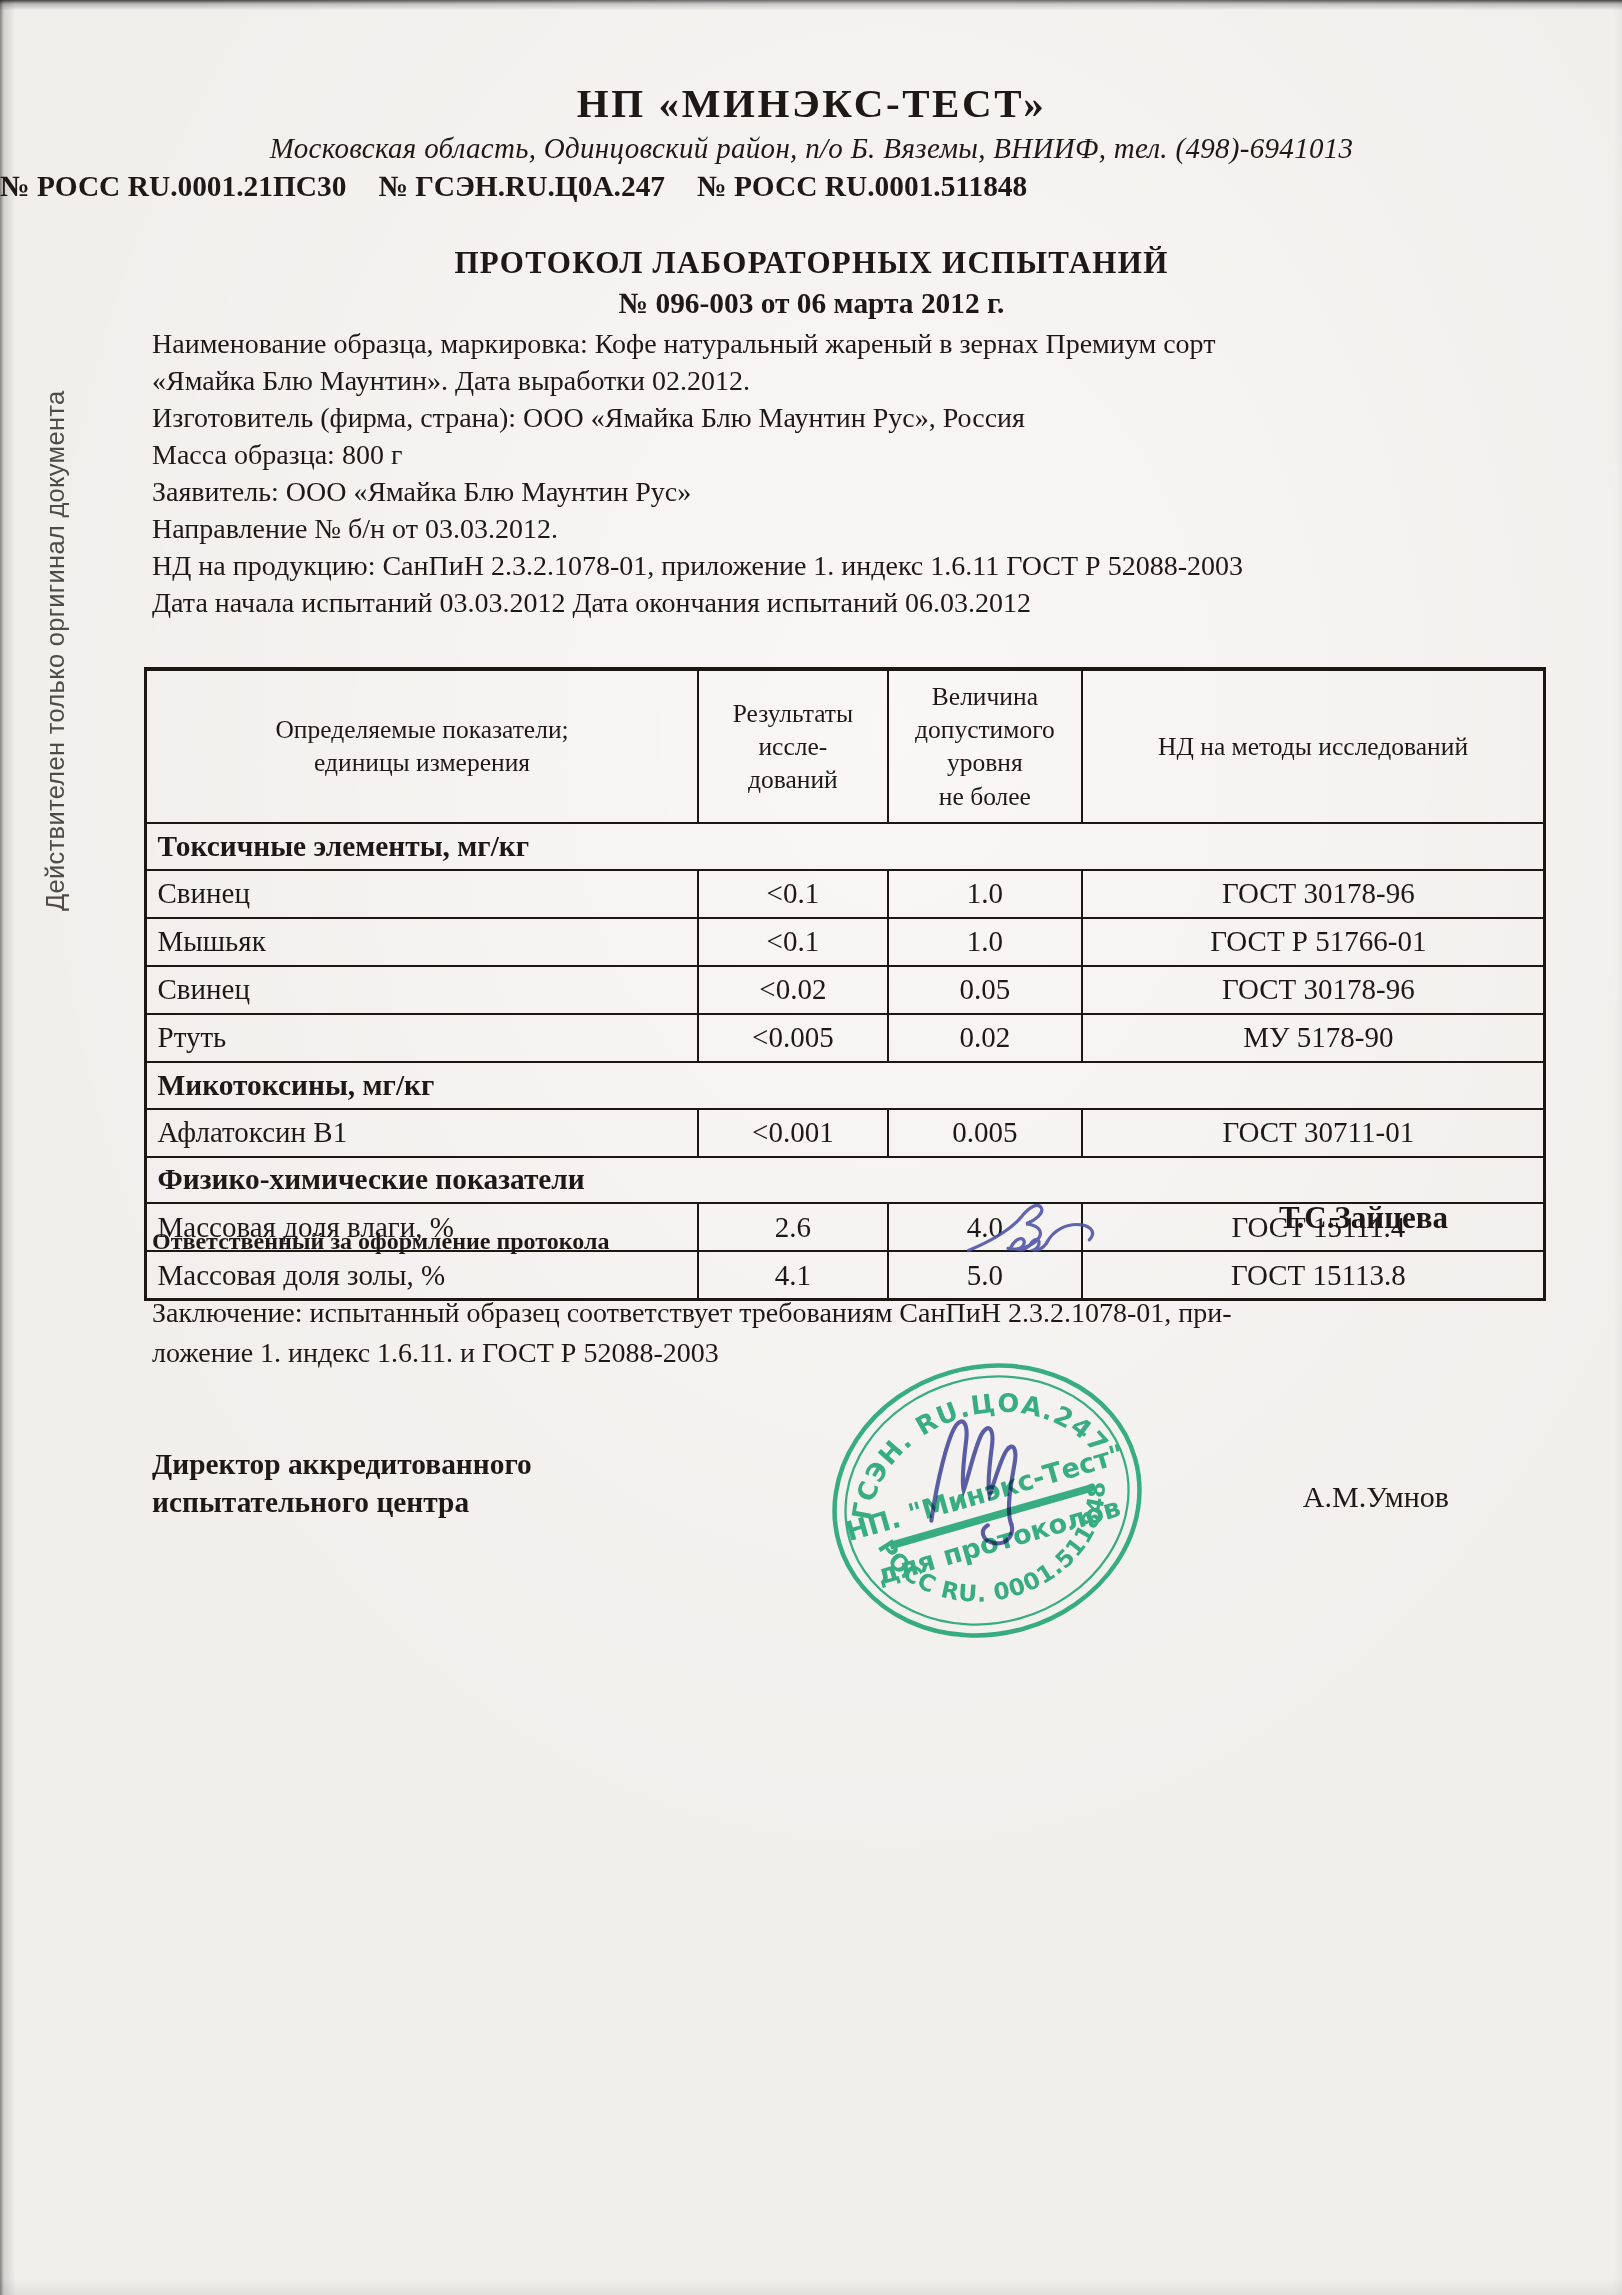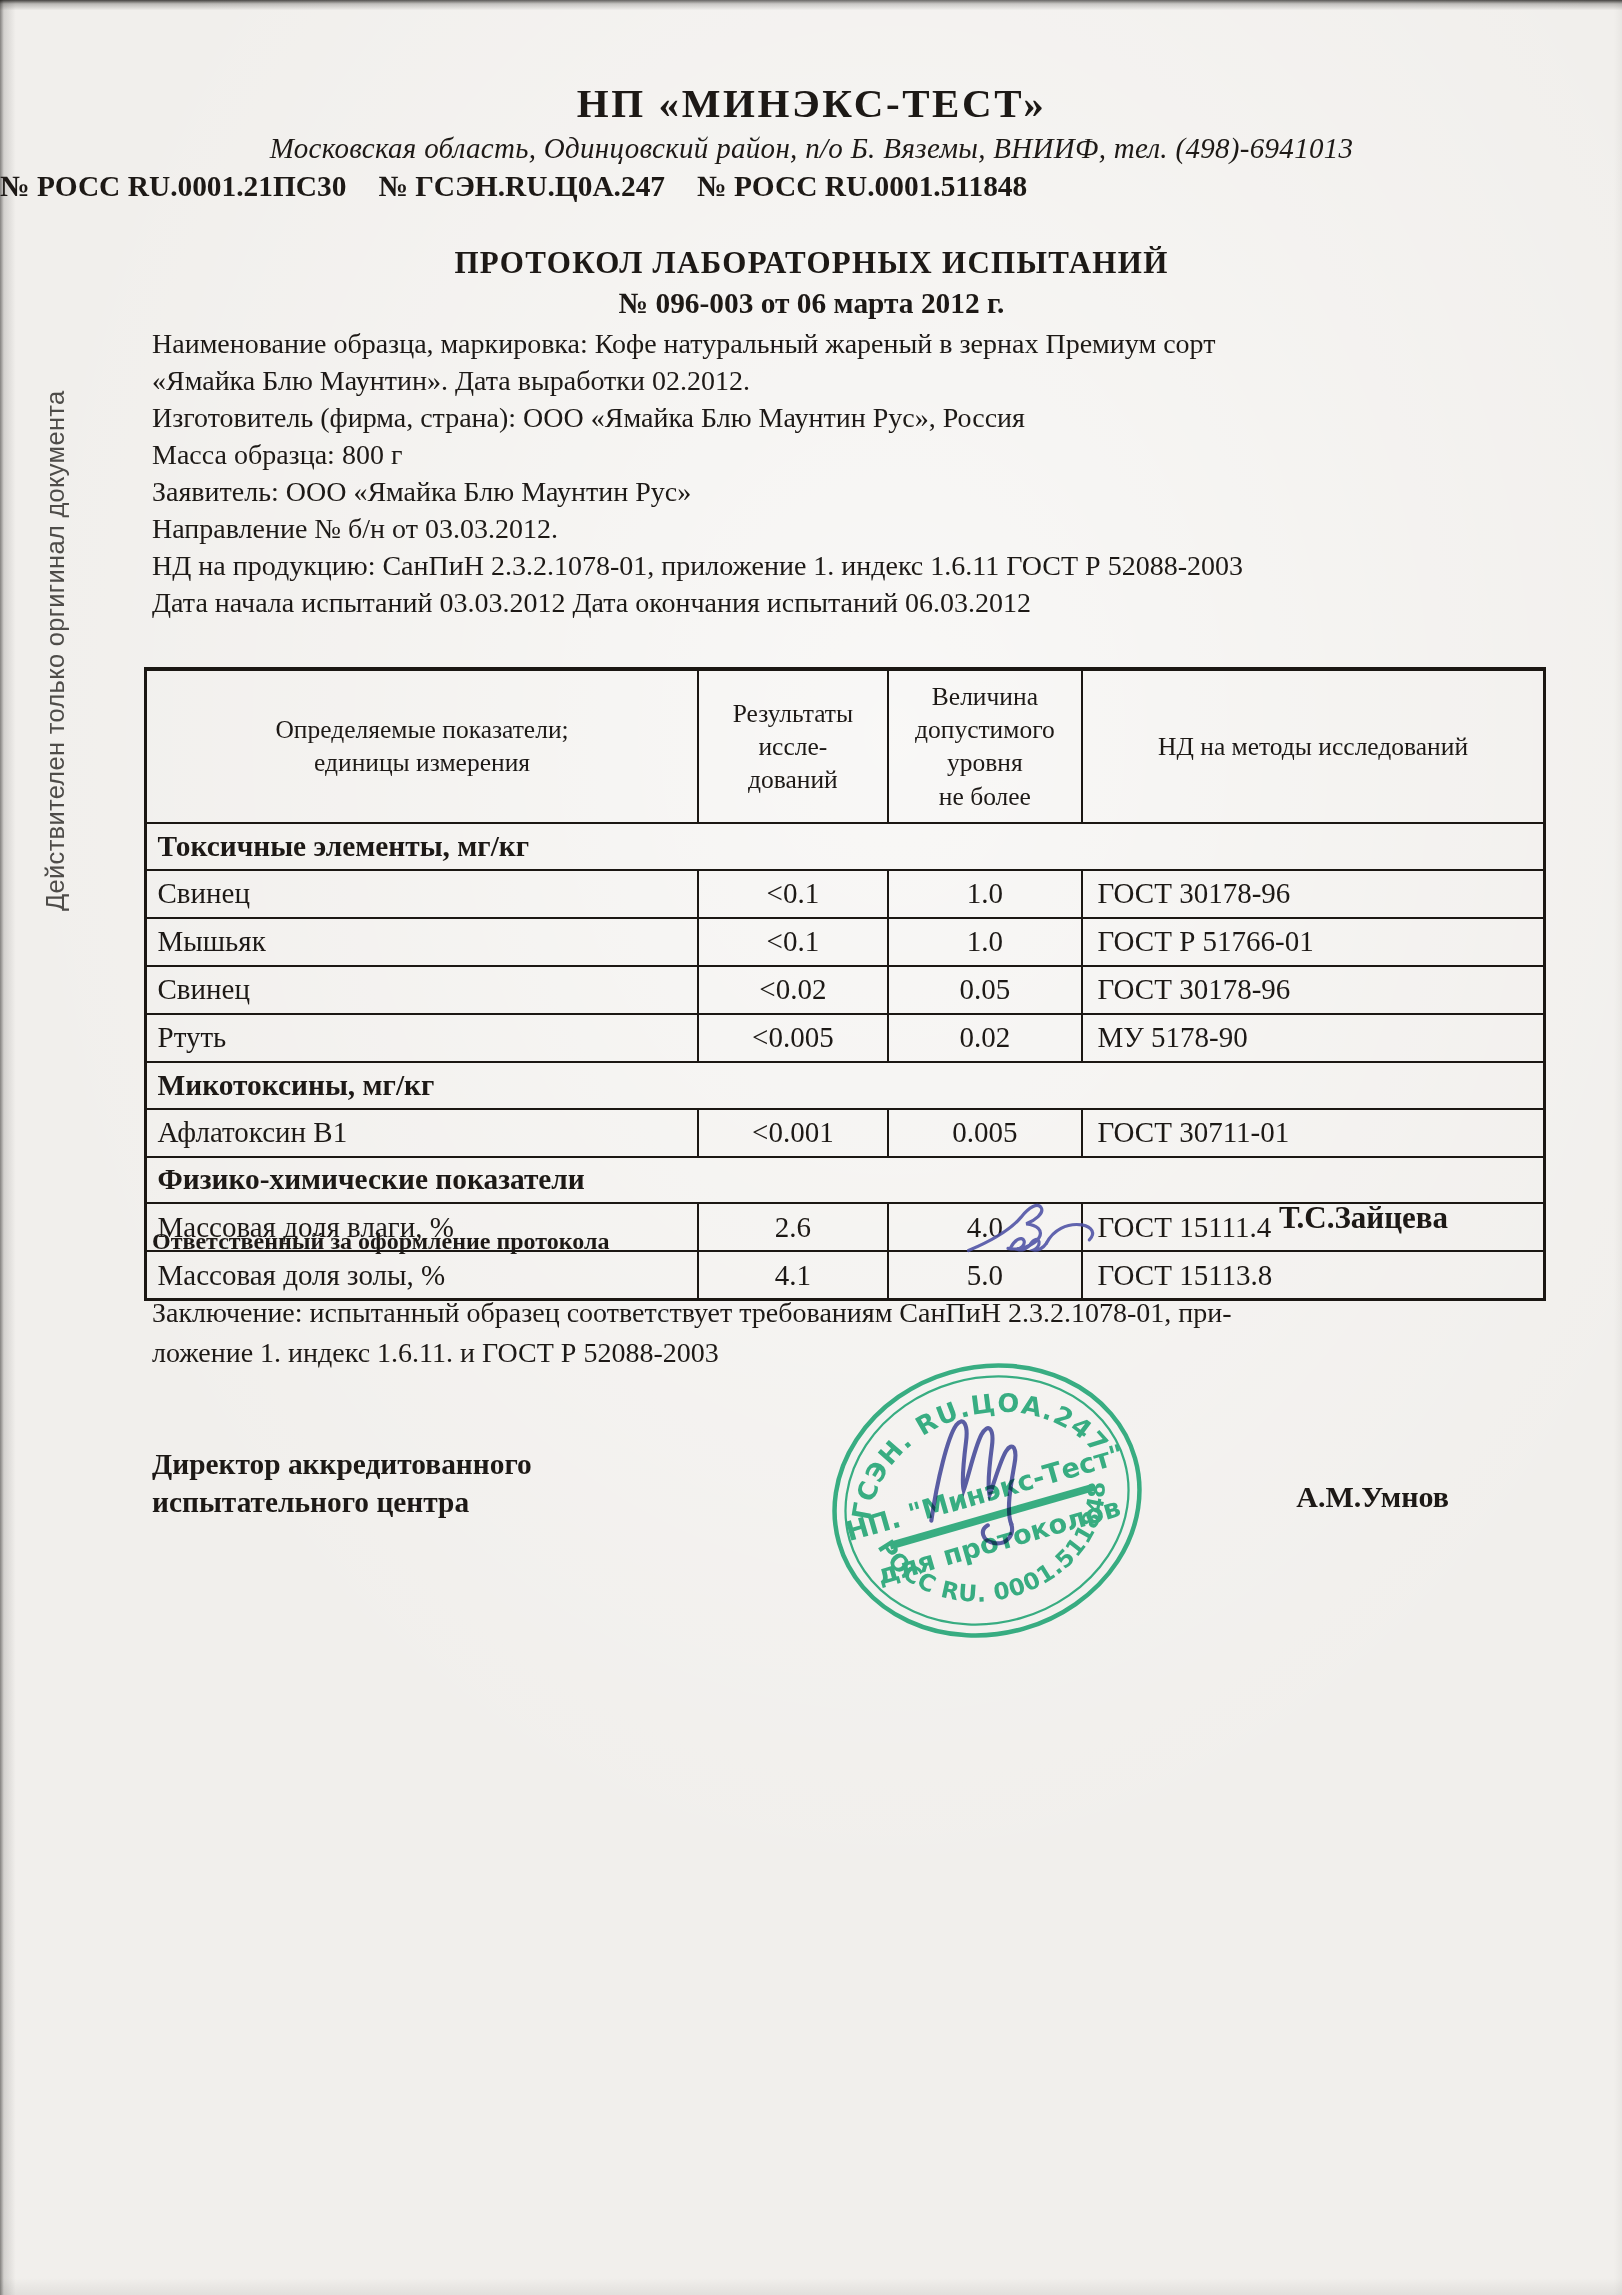--- a/index.html
+++ b/index.html
@@ -69,41 +69,41 @@
   .lab-table th{
     font-weight:normal; font-size:25.5px; line-height:1.30;
     text-align:center; padding:9.2px 6.5px; white-space:pre-line;
   }
   .section-cell{
     font-size:29.4px; font-weight:bold; text-align:left;
     padding:5.9px 6.5px 5.9px 10.5px;
   }
   .cell-param{font-size:29px; text-align:left; padding:6.5px 3.9px 6.5px 10.5px;}
   .cell-num{font-size:29px; text-align:center; padding:6.5px 2.6px;}
-  .cell-method{font-size:29px; text-align:left; padding:6.5px 3.9px 6.5px 14.4px;}
+  .cell-method{font-size:29px; text-align:center; padding:6.5px 3.9px 6.5px 14.4px;}
   
   .responsible-label{
     position:absolute; top:1228px; left:152px;
     font-size:24px; font-weight:bold;
   }
   .responsible-name{
     position:absolute; top:1200px; right:175px;
     font-size:31px; font-weight:bold;
   }
   .conclusion{
     position:absolute; top:1293px; left:152px; width:1348px;
     font-size:28px; line-height:40px;
   }
   .director-label{
     position:absolute; top:1445px; left:152px;
     font-size:29.4px; font-weight:bold; line-height:38px;
   }
   .director-name{
     position:absolute; top:1480px; right:174px;
-    font-size:30px; font-weight:bold;
+    font-size:30px; font-weight:normal;
   }
   
   .stamp{
     position:absolute; left:826px; top:1358px; width:322px; height:285px;
     transform:rotate(-16deg);
     mix-blend-mode:multiply; opacity:0.93;
   }
   .sig1{position:absolute; left:961px; top:1196px; width:139px; height:77px;}
   .sig2{position:absolute; left:913px; top:1403px; width:119px; height:147px; mix-blend-mode:multiply;}
 </style>

